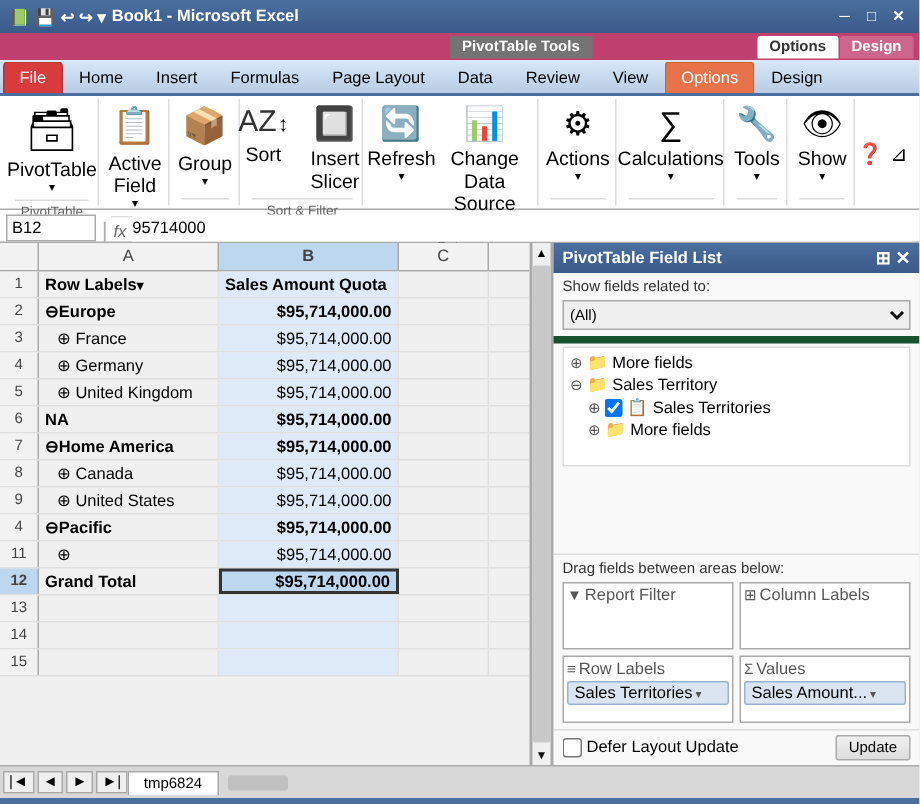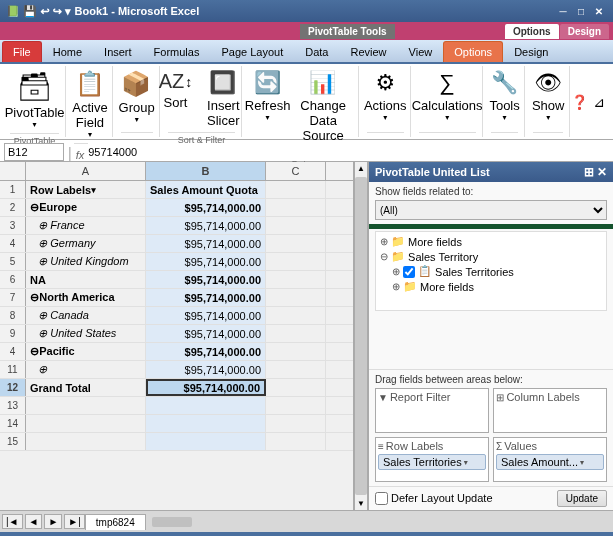--- a/index.html
+++ b/index.html
@@ -159,21 +159,21 @@
       font-size: 11px;
       display: flex;
       align-items: center;
       overflow: hidden;
       white-space: nowrap;
     }
     .cell.selected-col { background: #deeaf7; }
     .cell.selected { background: #bdd7ee; border: 2px solid #217346; font-weight: bold; }
     .cell.bold { font-weight: bold; }
     .cell.right { justify-content: flex-end; }
-    .cell.indent1 { padding-left: 12px; font-style: italic; }
+    .cell.indent1 { padding-left: 12px; }
 
     
     .field-panel {
       width: 245px;
       background: #f9f9f9;
       border-left: 1px solid #aaa;
       display: flex;
       flex-direction: column;
       font-size: 11px;
     }
@@ -481,21 +481,21 @@
 
     <div class="ss-row">
       <div class="row-num">6</div>
       <div class="cell bold" style="width:120px;">NA</div>
       <div class="cell bold right selected-col" style="width:120px;">$95,714,000.00</div>
       <div class="cell" style="width:60px;"></div>
     </div>
 
     <div class="ss-row">
       <div class="row-num">7</div>
-      <div class="cell bold" style="width:120px;">⊖North America</div>
+      <div class="cell bold" style="width:120px;">⊖Home America</div>
       <div class="cell bold right selected-col" style="width:120px;">$95,714,000.00</div>
       <div class="cell" style="width:60px;"></div>
     </div>
 
     <div class="ss-row">
       <div class="row-num">8</div>
       <div class="cell indent1" style="width:120px;">⊕ Canada</div>
       <div class="cell right selected-col" style="width:120px;">$95,714,000.00</div>
       <div class="cell" style="width:60px;"></div>
     </div>
@@ -549,21 +549,21 @@
   </div>
 
   <div style="width:14px; background:#f0f0f0; border-left:1px solid #aaa; border-right:1px solid #aaa; display:flex; flex-direction:column; align-items:center;">
     <div style="font-size:8px; cursor:pointer; padding:2px;">▲</div>
     <div style="flex:1; width:12px; background:#c8c8c8; border-radius:2px; margin:2px 0; cursor:pointer;"></div>
     <div style="font-size:8px; cursor:pointer; padding:2px;">▼</div>
   </div>
 
   <div class="field-panel">
     <div class="panel-header">
-      <span>PivotTable United List</span>
+      <span>PivotTable Field List</span>
       <div style="display:flex;gap:3px;">
         <span style="cursor:pointer;color:white;font-size:12px;">⊞</span>
         <span style="cursor:pointer;color:white;font-size:12px;">✕</span>
       </div>
     </div>
 
     <div class="panel-section">
       <div class="panel-label">Show fields related to:</div>
       <select class="panel-select">
         <option>(All)</option>

